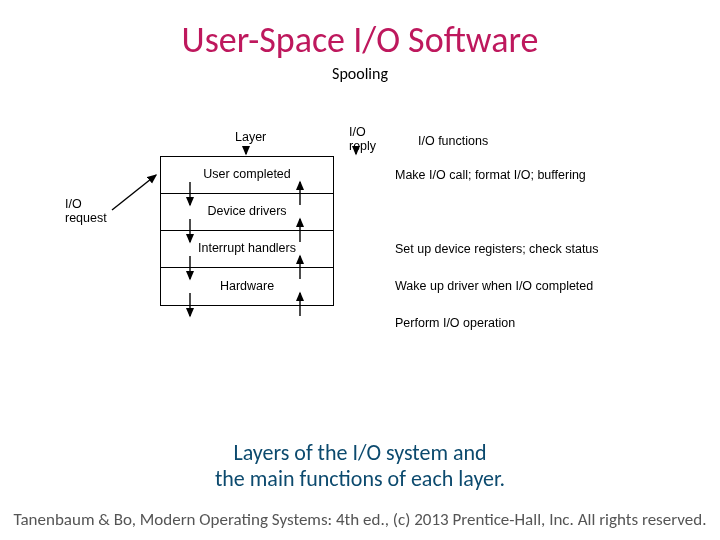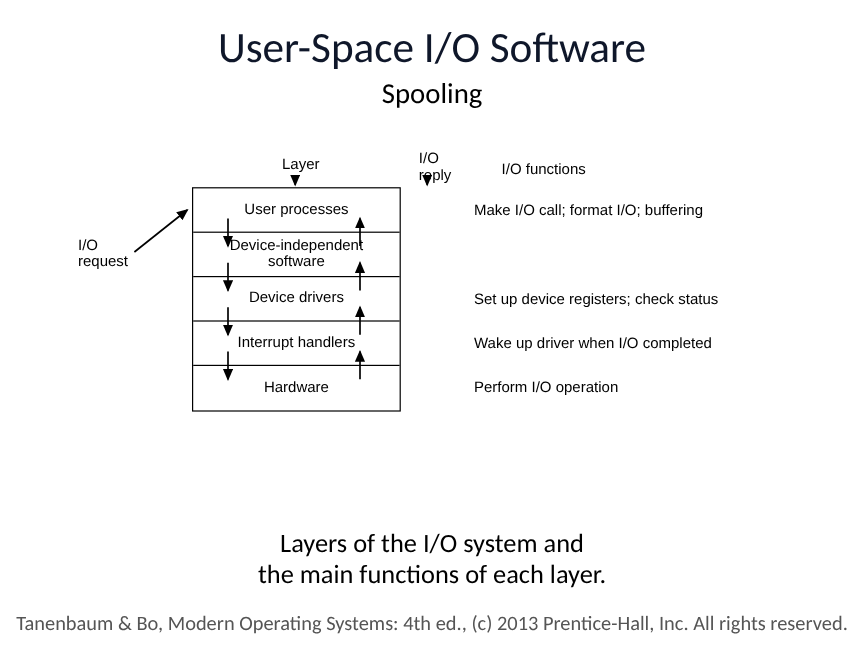--- a/index.html
+++ b/index.html
@@ -17,29 +17,29 @@
     height: 540px;
   }
   .title {
     position: absolute;
     top: 18px;
     left: 0;
     width: 100%;
     text-align: center;
     font-size: 36px;
     font-weight: 400;
-    color: #0f172a;
+    color: #be185d;
   }
   .subtitle {
     position: absolute;
     top: 64px;
     left: 0;
     width: 100%;
     text-align: center;
-    font-size: 24px;
+    font-size: 16px;
     color: #000;
   }
   .figure {
     position: absolute;
     top: 130px;
     left: 60px;
     width: 600px;
     height: 250px;
     font-family: Helvetica, Arial, sans-serif;
     font-size: 12.5px;
@@ -104,21 +104,21 @@
     overflow: visible;
   }
   .caption {
     position: absolute;
     top: 440px;
     left: 0;
     width: 100%;
     text-align: center;
     font-size: 22px;
     line-height: 1.2;
-    color: #000000;
+    color: #0c4a6e;
   }
   .footer {
     position: absolute;
     bottom: 10px;
     left: 0;
     width: 100%;
     text-align: center;
     font-size: 17px;
     color: #555;
   }
@@ -132,22 +132,21 @@
   <div class="subtitle">Spooling</div>
 
   <div class="figure">
 
     <div class="layer-header-label">Layer</div>
     <div class="io-reply-label">I/O<br>reply</div>
     <div class="io-functions-label">I/O functions</div>
     <div class="io-request-label">I/O<br>request</div>
 
     <div class="stack">
-      <div class="row">User processes</div>
-      <div class="row">Device-independent<br>software</div>
+      <div class="row">User completed</div>
       <div class="row">Device drivers</div>
       <div class="row">Interrupt handlers</div>
       <div class="row">Hardware</div>
     </div>
 
     <div class="fn fn1">Make I/O call; format I/O; buffering</div>
     <div class="fn fn3">Set up device registers; check status</div>
     <div class="fn fn4">Wake up driver when I/O completed</div>
     <div class="fn fn5">Perform I/O operation</div>
 

